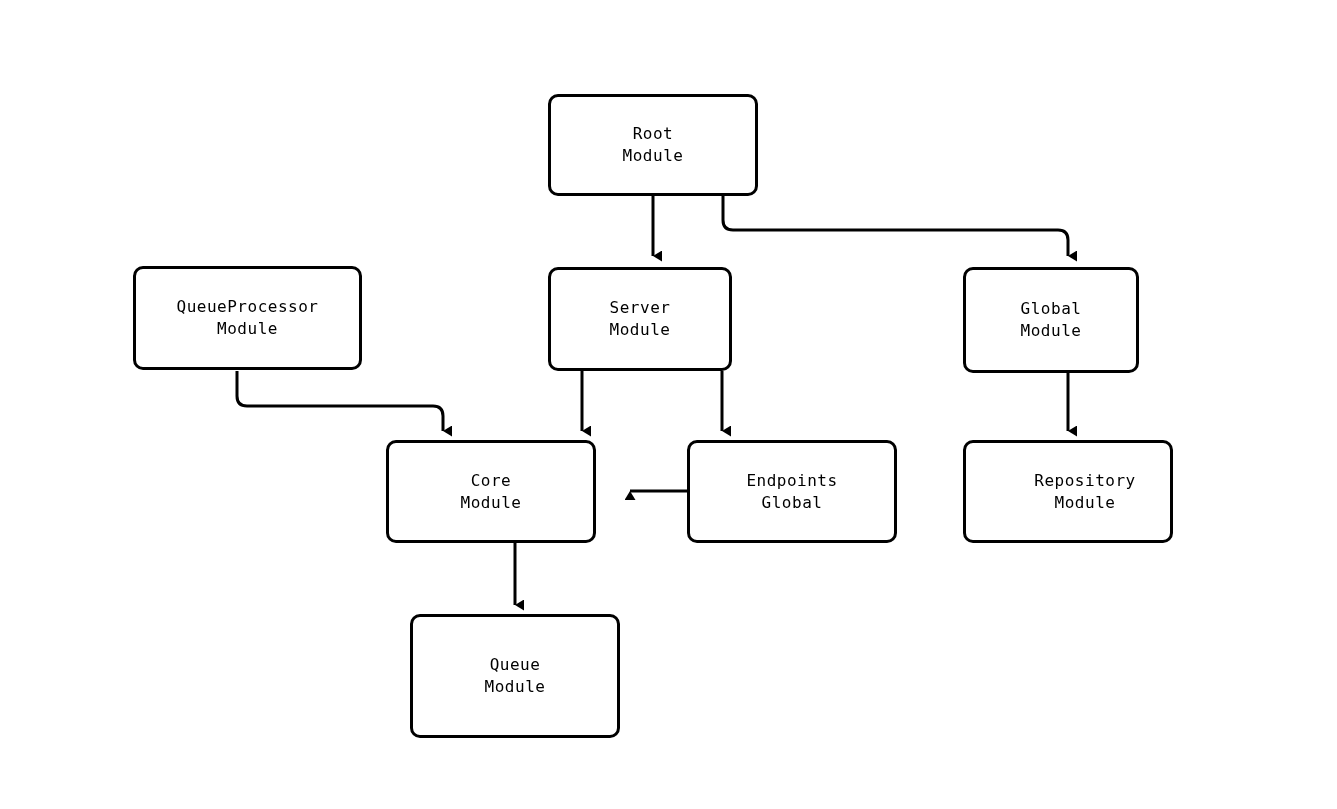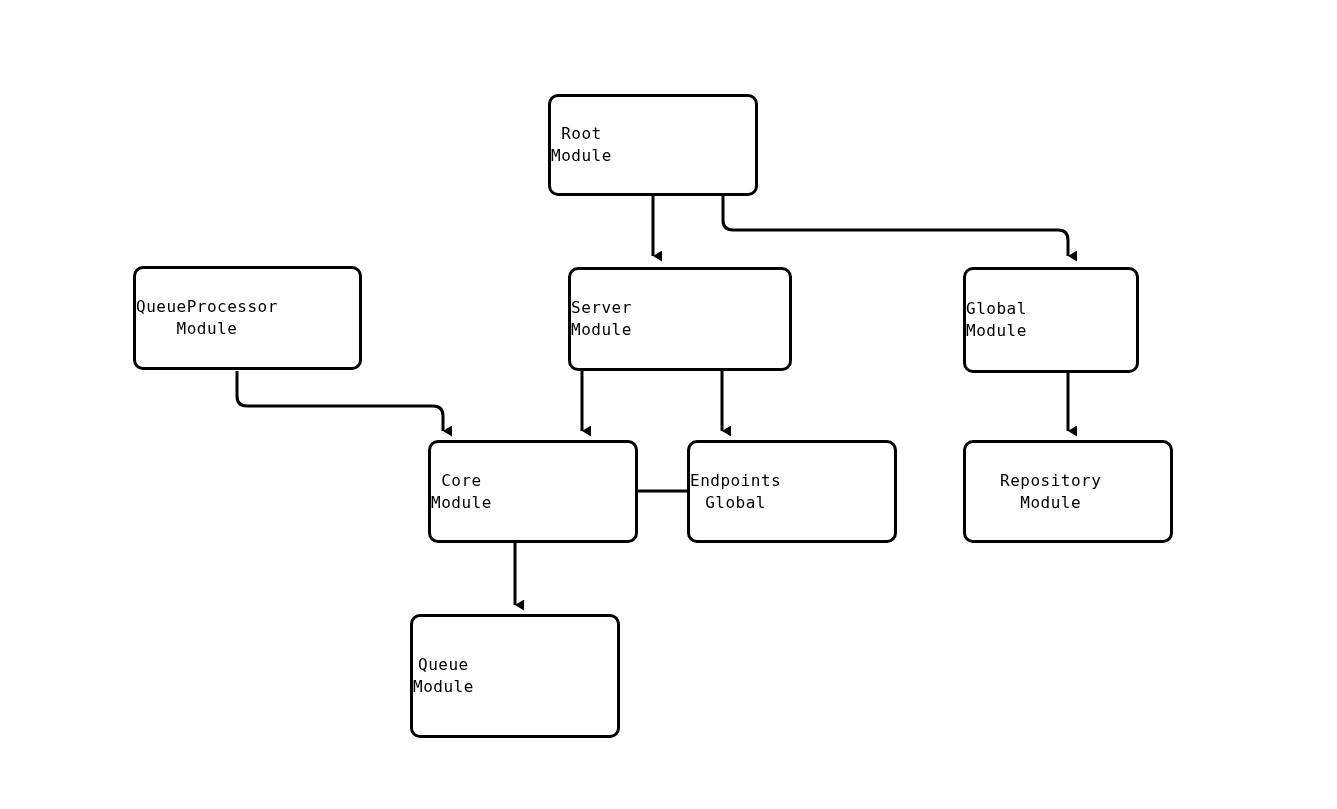--- a/index.html
+++ b/index.html
@@ -23,21 +23,21 @@
     height: 809px;
   }
   .node {
     position: absolute;
     box-sizing: border-box;
     background: #ffffff;
     border: 3px solid #000000;
     border-radius: 10px;
     display: flex;
     align-items: center;
-    justify-content: flex-start;
+    justify-content: center;
     z-index: 2;
   }
   .node-label {
     font-family: "DejaVu Sans Mono", "Liberation Mono", monospace;
     font-size: 16px;
     line-height: 22px;
     color: #000000;
     text-align: center;
     white-space: pre;
     letter-spacing: 0.5px;
@@ -82,31 +82,31 @@
   <div class="node" style="left:548px; top:94px; width:210px; height:102px;">
     <span class="node-label">Root
 Module</span>
   </div>
 
   <div class="node" style="left:133px; top:266px; width:229px; height:104px;">
     <span class="node-label">QueueProcessor
 Module</span>
   </div>
 
-  <div class="node" style="left:548px; top:267px; width:224px; height:104px;margin-left:20px;">
+  <div class="node" style="left:548px; top:267px; width:184px; height:104px;">
     <span class="node-label">Server
 Module</span>
   </div>
 
   <div class="node" style="left:963px; top:267px; width:176px; height:106px;">
     <span class="node-label">Global
 Module</span>
   </div>
 
-  <div class="node" style="left:428px; top:440px; width:210px; height:103px;">
+  <div class="node" style="left:386px; top:440px; width:210px; height:103px;">
     <span class="node-label">Core
 Module</span>
   </div>
 
   <div class="node" style="left:687px; top:440px; width:210px; height:103px;">
     <span class="node-label">Endpoints
 Global</span>
   </div>
 
   <div class="node" style="left:963px; top:440px; width:210px; height:103px;padding-left:34px;">

